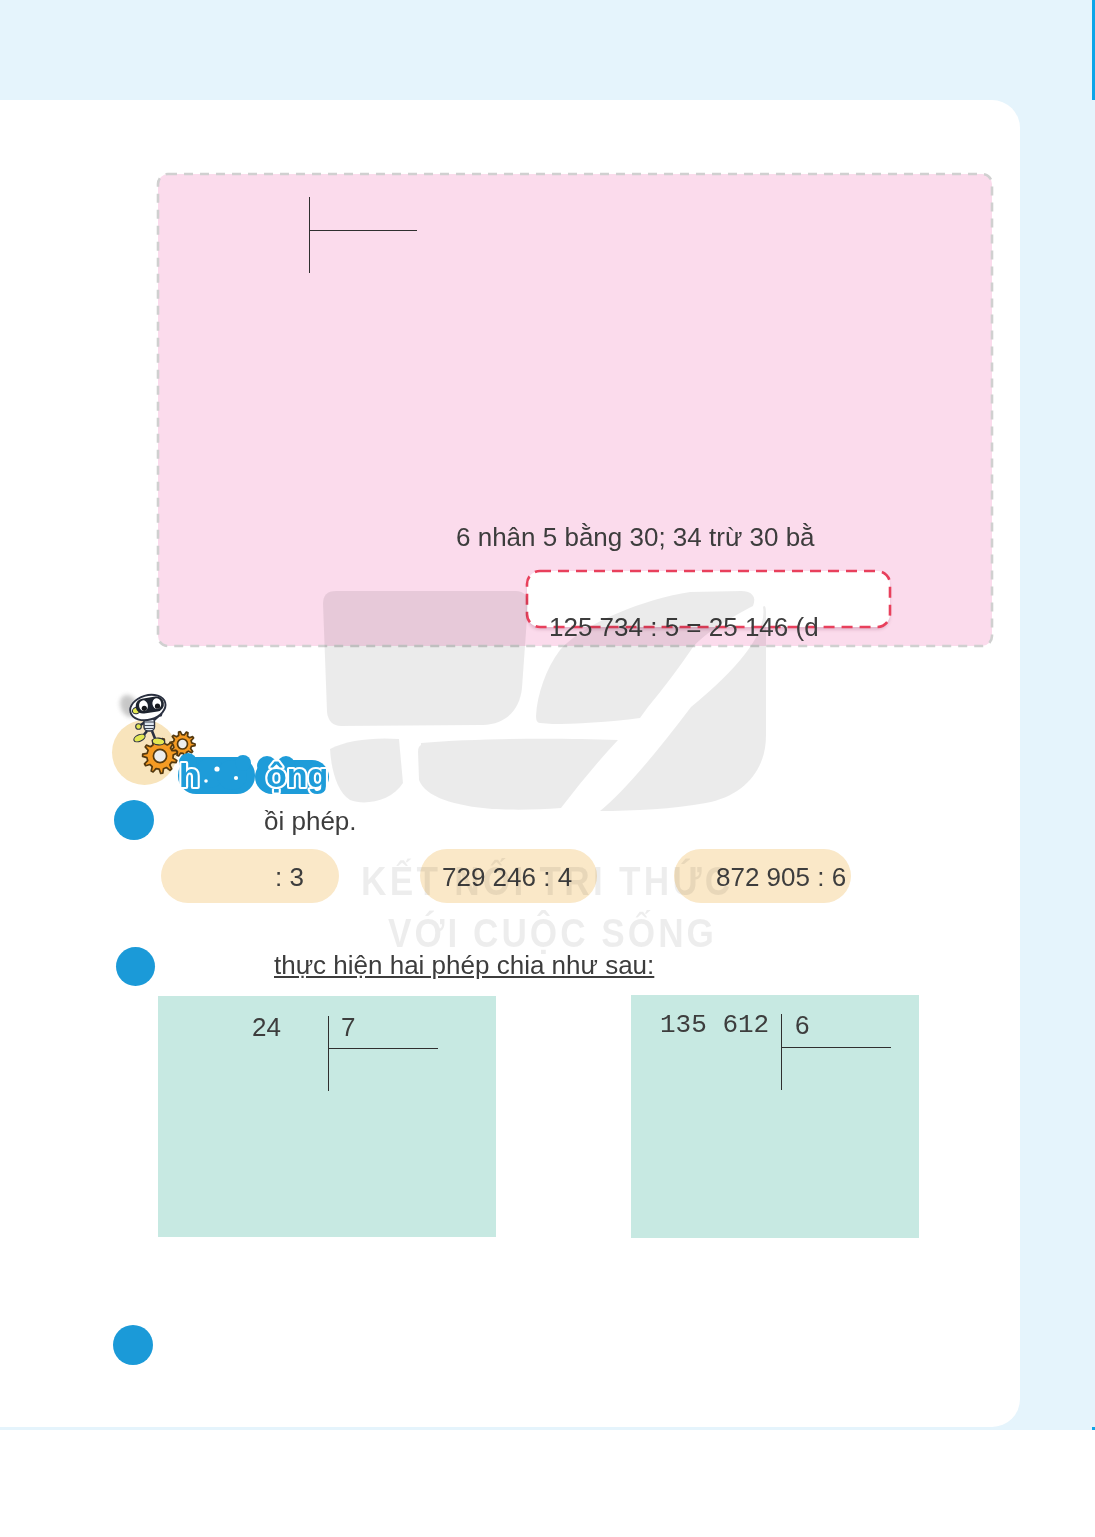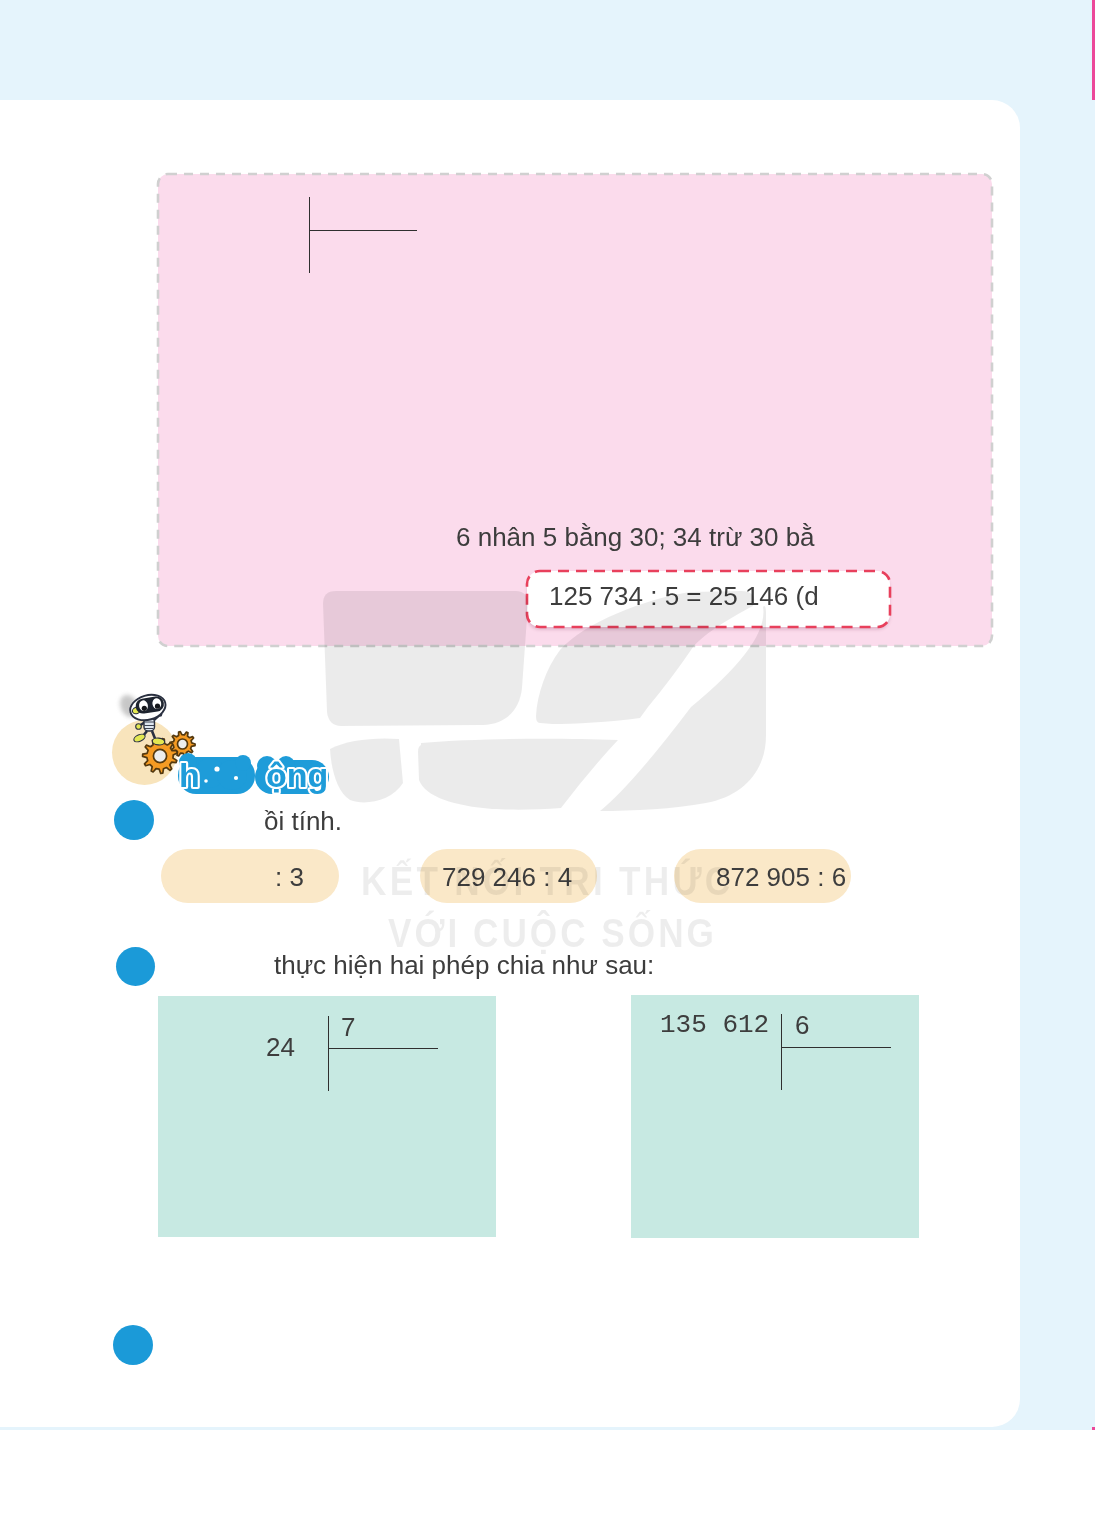--- a/index.html
+++ b/index.html
@@ -1,17 +1,17 @@
 <!DOCTYPE html>
 <html><head>
 <meta charset="utf-8">
 <style>
   html,body{margin:0;padding:0;}
   body{width:1095px;height:1537px;overflow:hidden;font-family:"Liberation Sans",sans-serif;}
-  #page{position:relative;width:1095px;height:1430px;background:#ec4899;overflow:hidden;}
+  #page{position:relative;width:1095px;height:1430px;background:#0ea5e9;overflow:hidden;}
   .abs{position:absolute;}
   .txt{position:absolute;font-size:26px;color:#3d3d3d;line-height:1;white-space:pre;}
 </style>
 </head>
 <body>
 <div id="page">
 
   <div class="abs" style="left:0;top:0;width:1092px;height:100px;background:#E5F4FC;"></div>
 
   <div class="abs" style="left:0;top:100px;width:1095px;height:1327px;background:#E5F4FC;"></div>
@@ -32,21 +32,21 @@
   </svg>
 
   <div class="txt" style="left:456px;top:524px;">6 nhân 5 bằng 30; 34 trừ 30 bằ</div>
 
   <div class="abs" style="left:527px;top:571px;width:363px;height:56px;background:#ffffff;border-radius:13px;box-shadow:0 3px 3px rgba(175,110,140,0.30);z-index:10;"></div>
 
   <svg class="abs" style="left:524px;top:568px;z-index:11;" width="369" height="62" viewBox="0 0 369 62">
     <rect x="3" y="3" width="363" height="56" rx="13" fill="none" stroke="#E8405C" stroke-width="2.6" stroke-dasharray="11,7"></rect>
   </svg>
 
-  <div class="txt" style="left:549px;top:583px;z-index:12;">125 734 : 5 = 25 146 (d</div>
+  <div class="txt" style="left:549px;top:614px;z-index:12;">125 734 : 5 = 25 146 (d</div>
 
   <div class="abs" style="left:100px;top:680px;width:240px;height:130px;">
 
     <div class="abs" style="left:12px;top:40px;width:65px;height:65px;border-radius:50%;background:#F8E4BC;"></div>
 
     <svg class="abs" style="left:0;top:0;" width="240" height="130" viewBox="0 0 240 130">
       <g id="robot">
 <defs>
             <filter id="blur2" x="-50%" y="-50%" width="200%" height="200%">
               <feGaussianBlur stdDeviation="2.2"></feGaussianBlur>
@@ -109,41 +109,41 @@
 <g fill="#ffffff">
   <circle cx="47" cy="24" r="2.6"></circle>
   <circle cx="66" cy="33" r="2.1"></circle>
   <circle cx="36" cy="36" r="1.8"></circle>
 </g>
 </g>
   </svg>
 
   <div class="abs" style="left:114px;top:800px;width:40px;height:40px;border-radius:50%;background:#1B9AD8;"></div>
 
-  <div class="txt" style="left:264px;top:808px;">ồi tính.</div>
+  <div class="txt" style="left:264px;top:808px;">ồi phép.</div>
 
   <div class="abs" style="left:161px;top:849px;width:178px;height:54px;border-radius:27px;background:#FAE8C8;"></div>
 
   <div class="txt" style="left:275px;top:864px;">: 3</div>
 
   <div class="abs" style="left:420px;top:849px;width:177px;height:54px;border-radius:27px;background:#FAE8C8;"></div>
 
   <div class="txt" style="left:442px;top:864px;">729 246 : 4</div>
 
   <div class="abs" style="left:674px;top:849px;width:177px;height:54px;border-radius:27px;background:#FAE8C8;"></div>
 
   <div class="txt" style="left:716px;top:864px;">872 905 : 6</div>
 
   <div class="abs" style="left:116px;top:947px;width:39px;height:39px;border-radius:50%;background:#1B9AD8;"></div>
 
-  <div class="txt" style="left:274px;top:952px;">thực hiện hai phép chia như sau:</div>
+  <div class="txt" style="left:274px;top:952px;text-decoration:underline;">thực hiện hai phép chia như sau:</div>
 
   <div class="abs" style="left:158px;top:996px;width:338px;height:241px;background:#C7E9E2;"></div>
 
-  <div class="txt" style="left:266px;top:1014px;margin-top:20px;">24</div>
+  <div class="txt" style="left:252px;top:1014px;">24</div>
 
   <svg class="abs" style="left:320px;top:1008px;" width="130" height="92" viewBox="0 0 130 92">
     <line x1="8.5" y1="8" x2="8.5" y2="83" stroke="#2f2f2f" stroke-width="1.3" shape-rendering="crispEdges"></line>
     <line x1="8" y1="40.5" x2="118" y2="40.5" stroke="#2f2f2f" stroke-width="1.3" shape-rendering="crispEdges"></line>
   </svg>
 
   <div class="txt" style="left:341px;top:1014px;">7</div>
 
   <div class="abs" style="left:631px;top:995px;width:288px;height:243px;background:#C7E9E2;"></div>
 

